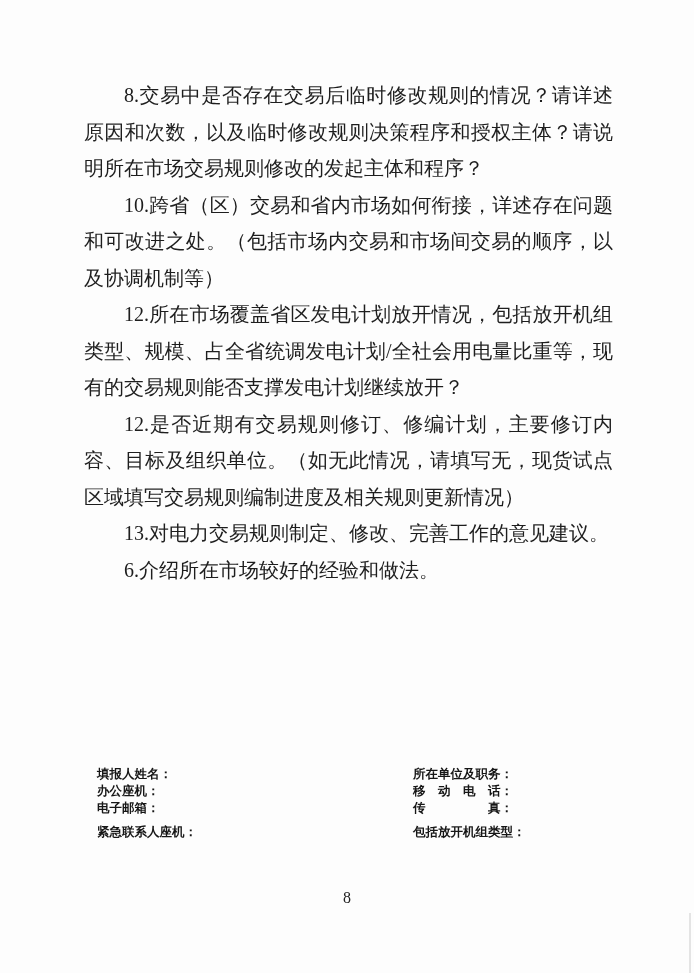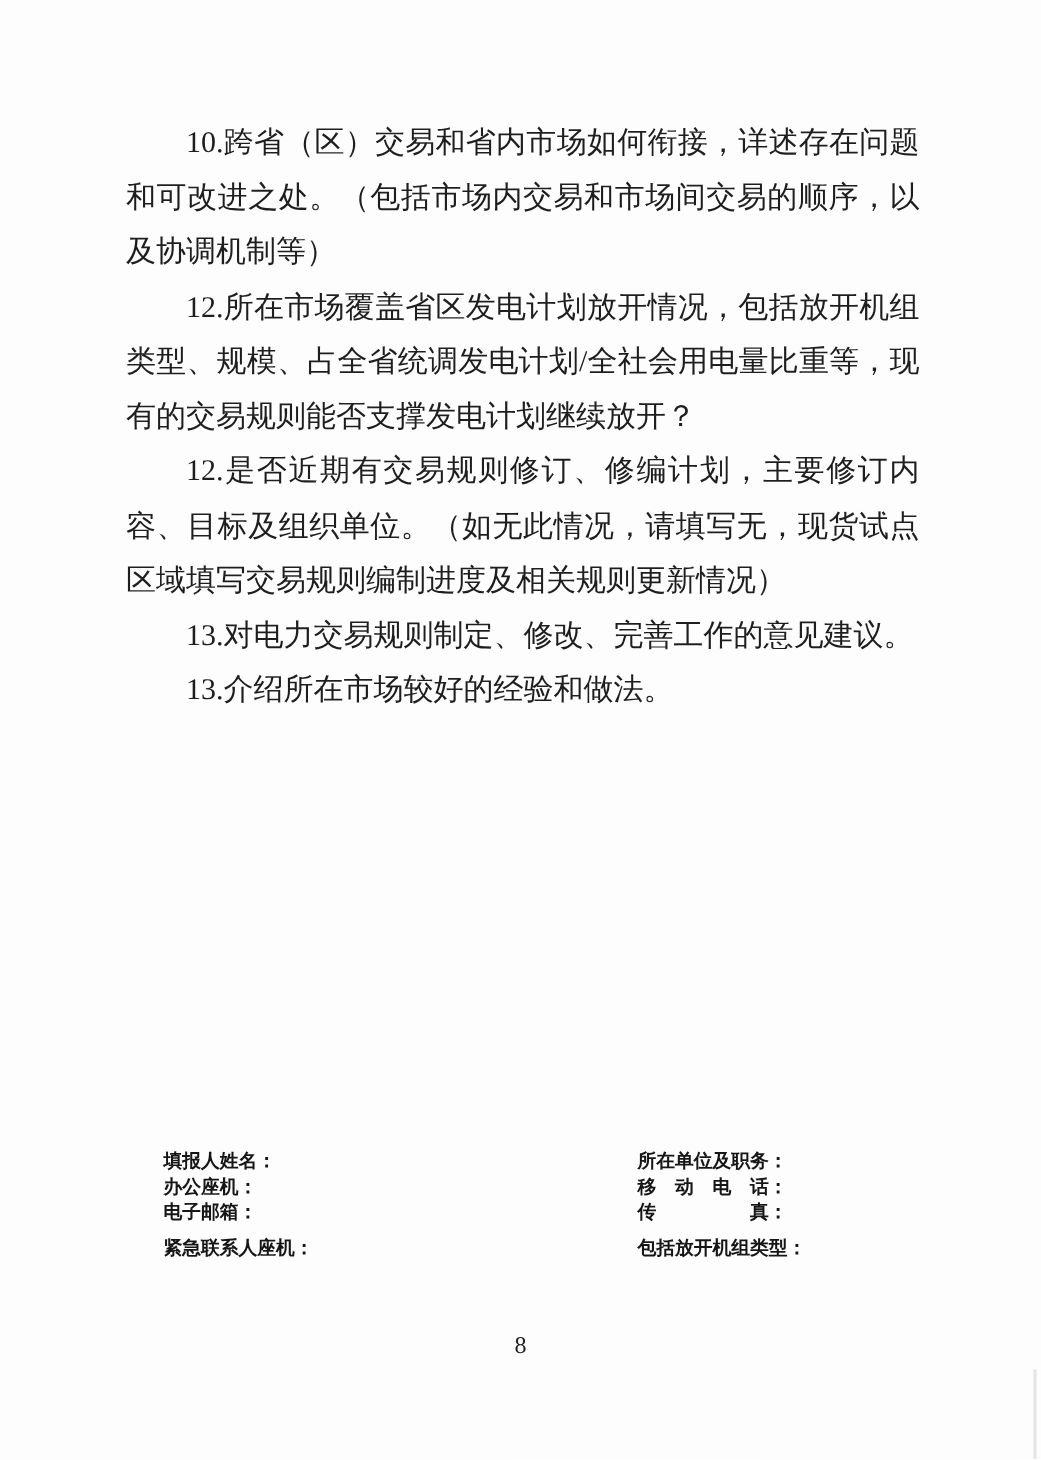--- a/index.html
+++ b/index.html
@@ -27,21 +27,21 @@
     text-align: justify;
   }
   .body-text p {
     margin: 0;
     padding: 0;
     text-indent: 2em;
   }
   
   .contact-form {
     position: absolute;
-    left: 109px;
+    left: 97px;
     top: 766px;
     width: 520px;
     height: 75px;
     font-family: "Liberation Sans", "DejaVu Sans", sans-serif;
     font-weight: bold;
     font-size: 12.5px;
     color: #161616;
   }
   .form-col {
     position: absolute;
@@ -73,25 +73,26 @@
     height: 60px;
     background: #e4e4e4;
   }
 </style>
 </head>
 <body>
 
 <div class="page">
 
   <div class="body-text">
+    <p>8.交易中是否存在交易后临时修改规则的情况？请详述原因和次数，以及临时修改规则决策程序和授权主体？请说明所在市场交易规则修改的发起主体和程序？</p>
     <p>10.跨省（区）交易和省内市场如何衔接，详述存在问题和可改进之处。（包括市场内交易和市场间交易的顺序，以及协调机制等）</p>
     <p>12.所在市场覆盖省区发电计划放开情况，包括放开机组类型、规模、占全省统调发电计划/全社会用电量比重等，现有的交易规则能否支撑发电计划继续放开？</p>
     <p>12.是否近期有交易规则修订、修编计划，主要修订内容、目标及组织单位。（如无此情况，请填写无，现货试点区域填写交易规则编制进度及相关规则更新情况）</p>
     <p>13.对电力交易规则制定、修改、完善工作的意见建议。</p>
-    <p>13.介绍所在市场较好的经验和做法。</p>
+    <p>6.介绍所在市场较好的经验和做法。</p>
   </div>
 
   <div class="contact-form">
     <div class="form-col left">
       <div class="form-row">填报人姓名：</div>
       <div class="form-row">办公座机：</div>
       <div class="form-row">电子邮箱：</div>
       <div class="form-row gap-top">紧急联系人座机：</div>
     </div>
     <div class="form-col right">

